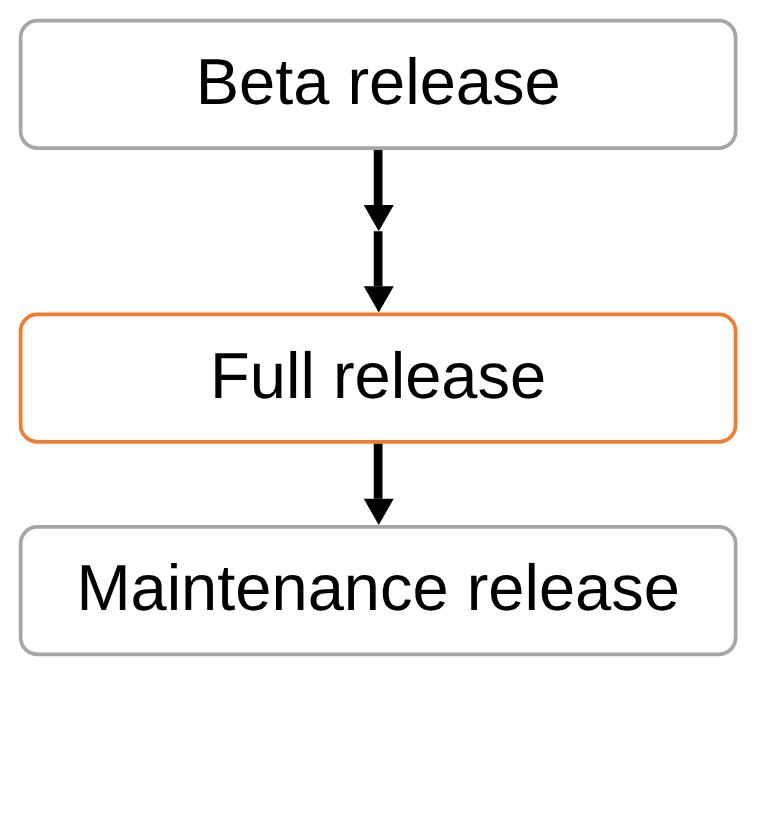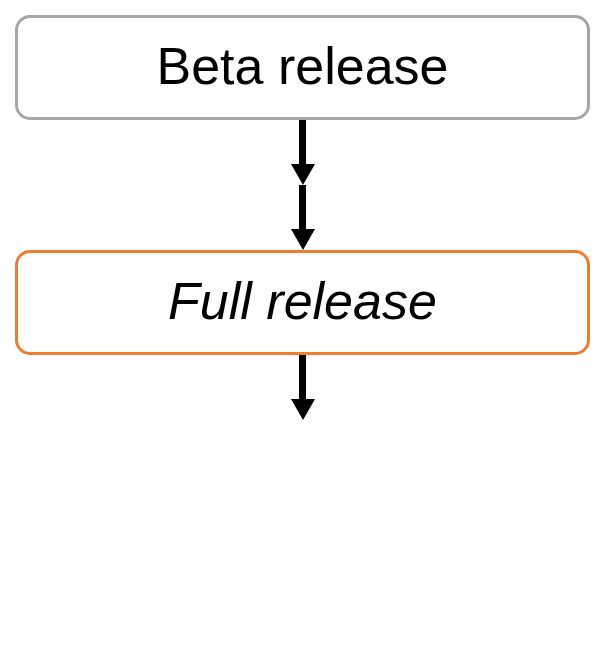--- a/index.html
+++ b/index.html
@@ -30,21 +30,20 @@
     background: var(--node-fill);
     border: 3px solid var(--node-border);
     border-radius: 15px;
     display: flex;
     align-items: center;
     justify-content: center;
   }
   .flow-node.highlight {
     border-color: var(--highlight-border);
     border-width: 3.5px;
-    font-style: italic;
   }
   .flow-node .node-label {
     color: var(--text-color);
     font-size: 52px;
     line-height: 1;
     white-space: nowrap;
     padding-bottom: 4px;
   }
   .flow-arrow {
     height: 65px;
@@ -88,14 +87,17 @@
 
   <div class="flow-node highlight">
     <span class="node-label">Full release</span>
   </div>
 
   <div class="flow-arrow">
     <div class="arrow-shaft"></div>
     <div class="arrow-head"></div>
   </div>
 
+  <div class="flow-node">
+    <span class="node-label">Maintenance release</span>
+  </div>
 
 </div>
 
 </body></html>

